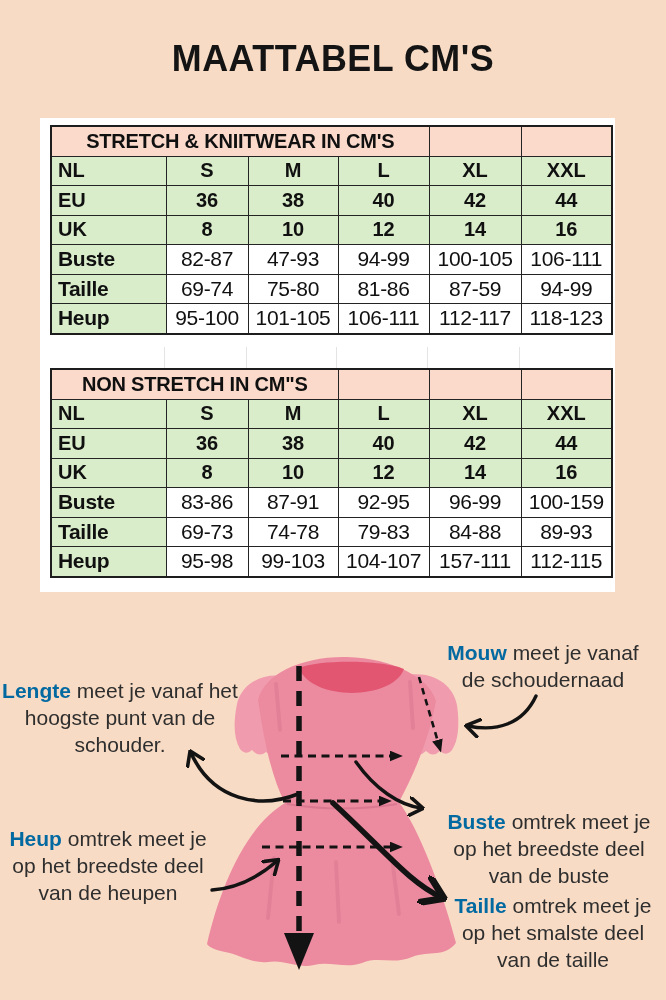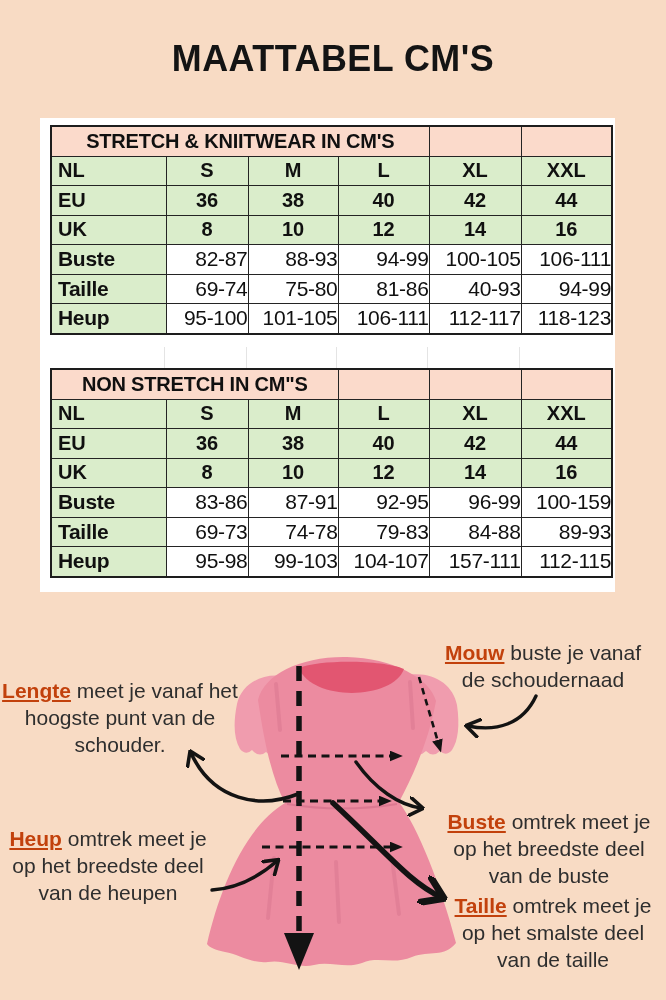--- a/index.html
+++ b/index.html
@@ -10,24 +10,24 @@
       transform:scaleX(.97);}
   .sheet{position:absolute;left:40px;top:118px;width:575px;height:474px;background:#ffffff;}
   .ggl{position:absolute;width:1px;height:21px;top:347px;background:#d9d9d9;opacity:.7;}
   table.size-tbl{border-collapse:collapse;table-layout:fixed;position:absolute;left:50px;
       width:561px;background:#22c55e;border:2.5px solid #1d1d1d;}
   table.size-tbl td{border:1.6px solid #242424;height:28.5px;padding:0;text-align:center;
       font-weight:700;font-size:20px;color:#101010;overflow:hidden;white-space:nowrap;}
   td.title{background:#fbdacb;text-align:left;padding-left:6px;font-size:20px;letter-spacing:-0.2px;}
   tr.grow td{background:#daedcb;}
   td.lbl{text-align:left !important;padding-left:6px !important;background:#daedcb;font-size:19px;}
-  tr.mrow td{background:#ffffff;font-weight:400;font-size:21px;letter-spacing:-0.3px;text-align:right;}
+  tr.mrow td{background:#ffffff;font-weight:400;font-size:21px;letter-spacing:-0.3px;}
   tr.mrow td.lbl{background:#daedcb;font-weight:700;}
   .ann{position:absolute;font-size:21px;line-height:27px;text-align:center;color:#2e2e2e;}
-  .ann b{color:#c2410c;text-decoration:underline;}
+  .ann b{color:#0369a1;}
   svg.dress{position:absolute;left:0;top:600px;}
 </style>
 </head>
 <body>
 
 <div class="page-title">MAATTABEL CM'S</div>
 
 <div class="sheet"></div>
 <div class="ggl" style="left:164px"></div>
 <div class="ggl" style="left:246px"></div>
@@ -70,31 +70,31 @@
     <td class="lbl">UK</td>
     <td>8</td>
     <td>10</td>
     <td>12</td>
     <td>14</td>
     <td>16</td>
   </tr>
   <tr class="mrow">
     <td class="lbl">Buste</td>
     <td>82-87</td>
-    <td>88-93</td>
+    <td>47-93</td>
     <td>94-99</td>
     <td>100-105</td>
     <td>106-111</td>
   </tr>
   <tr class="mrow">
     <td class="lbl">Taille</td>
     <td>69-74</td>
     <td>75-80</td>
     <td>81-86</td>
-    <td>40-93</td>
+    <td>87-59</td>
     <td>94-99</td>
   </tr>
   <tr class="mrow">
     <td class="lbl">Heup</td>
     <td>95-100</td>
     <td>101-105</td>
     <td>106-111</td>
     <td>112-117</td>
     <td>118-123</td>
   </tr>
@@ -220,21 +220,21 @@
     <path stroke-width="3.4" d="M 212,290 C 239,288 261,275 277,261" marker-end="url(#mchev)"></path>
   </g>
 </svg>
 
 <div class="ann" style="left:2px;top:677px;width:236px">
   <b>Lengte</b>
   <span>meet je vanaf het hoogste punt van de schouder.</span>
 </div>
 <div class="ann" style="left:442px;top:639px;width:202px">
   <b>Mouw</b>
-  <span>buste je vanaf de schoudernaad</span>
+  <span>meet je vanaf de schoudernaad</span>
 </div>
 <div class="ann" style="left:442px;top:808px;width:214px">
   <b>Buste</b>
   <span>omtrek meet je op het breedste deel van de buste</span>
 </div>
 <div class="ann" style="left:2px;top:825px;width:212px">
   <b>Heup</b>
   <span>omtrek meet je op het breedste deel van de heupen</span>
 </div>
 <div class="ann" style="left:446px;top:892px;width:214px">

